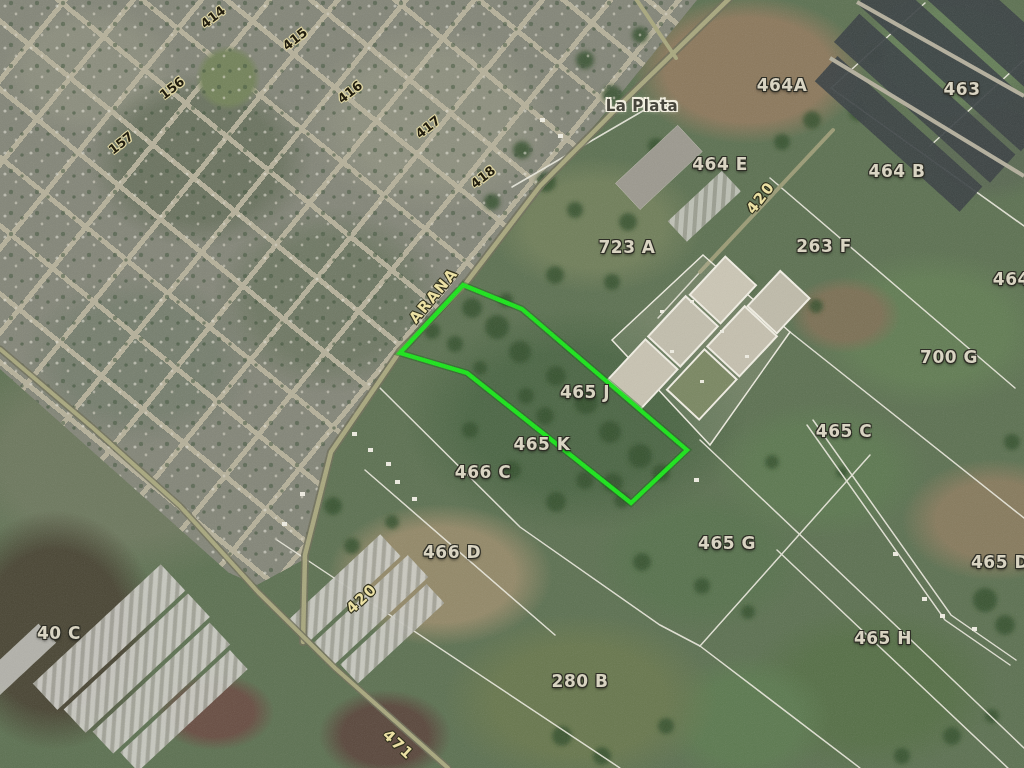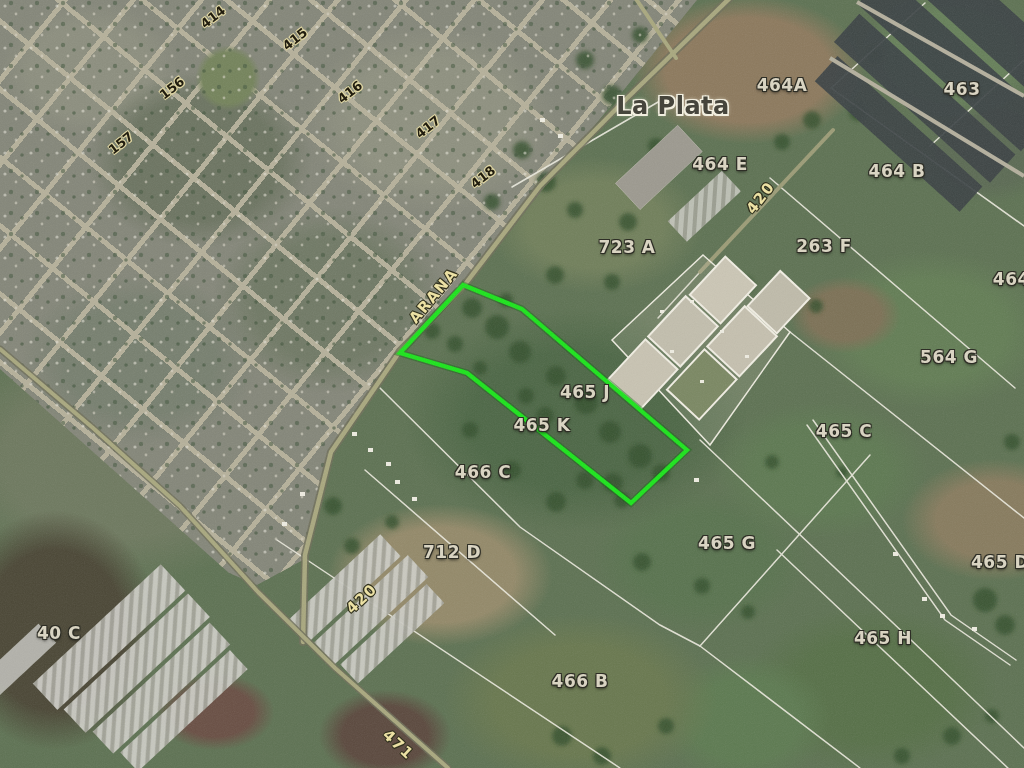--- a/index.html
+++ b/index.html
@@ -48,23 +48,23 @@
   
   .lbl{position:absolute;z-index:6;transform:translate(-50%,-50%);
        white-space:nowrap;font-weight:700;line-height:1;}
   .parcel{color:#d9d4c2;font-size:17px;letter-spacing:.5px;
     text-shadow:-1px -1px 0 #2e2e26,1px -1px 0 #2e2e26,-1px 1px 0 #2e2e26,
                  1px 1px 0 #2e2e26,0 2px 3px rgba(20,20,15,.7);margin-left:37px;}
   .street{color:#211d0f;font-size:13px;
     text-shadow:-1px -1px 0 #ded5a2,1px -1px 0 #ded5a2,-1px 1px 0 #ded5a2,1px 1px 0 #ded5a2;}
   .roadlbl{color:#ece1a4;font-size:15px;letter-spacing:1.5px;
     text-shadow:-1px -1px 0 #32321f,1px -1px 0 #32321f,-1px 1px 0 #32321f,1px 1px 0 #32321f;}
-  .town{color:#46453c;font-size:24px;letter-spacing:.5px;
+  .town{color:#46453c;font-size:15px;letter-spacing:.5px;
     text-shadow:-1.5px -1.5px 0 #f2efe0,1.5px -1.5px 0 #f2efe0,-1.5px 1.5px 0 #f2efe0,
-                 1.5px 1.5px 0 #f2efe0,0 0 4px #f2efe0;margin-left:31px;}
+                 1.5px 1.5px 0 #f2efe0,0 0 4px #f2efe0;}
 </style>
 </head>
 <body>
 
 <div id="stage">
 
   <div class="rural"></div>
   <div class="urban"></div>
 
   <svg class="overlay" viewBox="0 0 1024 768" width="1024" height="768">
@@ -274,24 +274,24 @@
   <span class="lbl roadlbl" style="left:362px;top:599px;transform:translate(-50%,-50%) rotate(-43deg)">420</span>
   <span class="lbl roadlbl" style="left:398px;top:745px;transform:translate(-50%,-50%) rotate(43deg)">471</span>
 
   <span class="lbl parcel" style="left:745px;top:85px">464A</span>
   <span class="lbl parcel" style="left:925px;top:89px">463</span>
   <span class="lbl parcel" style="left:683px;top:164px">464 E</span>
   <span class="lbl parcel" style="left:860px;top:171px">464 B</span>
   <span class="lbl parcel" style="left:590px;top:247px">723 A</span>
   <span class="lbl parcel" style="left:787px;top:246px">263 F</span>
   <span class="lbl parcel" style="left:984px;top:279px">464 C</span>
-  <span class="lbl parcel" style="left:912px;top:357px">564 G</span>
+  <span class="lbl parcel" style="left:912px;top:357px">700 G</span>
   <span class="lbl parcel" style="left:807px;top:431px">465 C</span>
   <span class="lbl parcel" style="left:548px;top:392px">465 J</span>
-  <span class="lbl parcel" style="left:505px;top:425px">465 K</span>
+  <span class="lbl parcel" style="left:505px;top:444px">465 K</span>
   <span class="lbl parcel" style="left:446px;top:472px">466 C</span>
-  <span class="lbl parcel" style="left:415px;top:552px">712 D</span>
+  <span class="lbl parcel" style="left:415px;top:552px">466 D</span>
   <span class="lbl parcel" style="left:690px;top:543px">465 G</span>
   <span class="lbl parcel" style="left:963px;top:562px">465 D</span>
-  <span class="lbl parcel" style="left:543px;top:681px">466 B</span>
+  <span class="lbl parcel" style="left:543px;top:681px">280 B</span>
   <span class="lbl parcel" style="left:846px;top:638px">465 H</span>
   <span class="lbl parcel" style="left:22px;top:633px">40 C</span>
 </div>
 
 </body></html>

